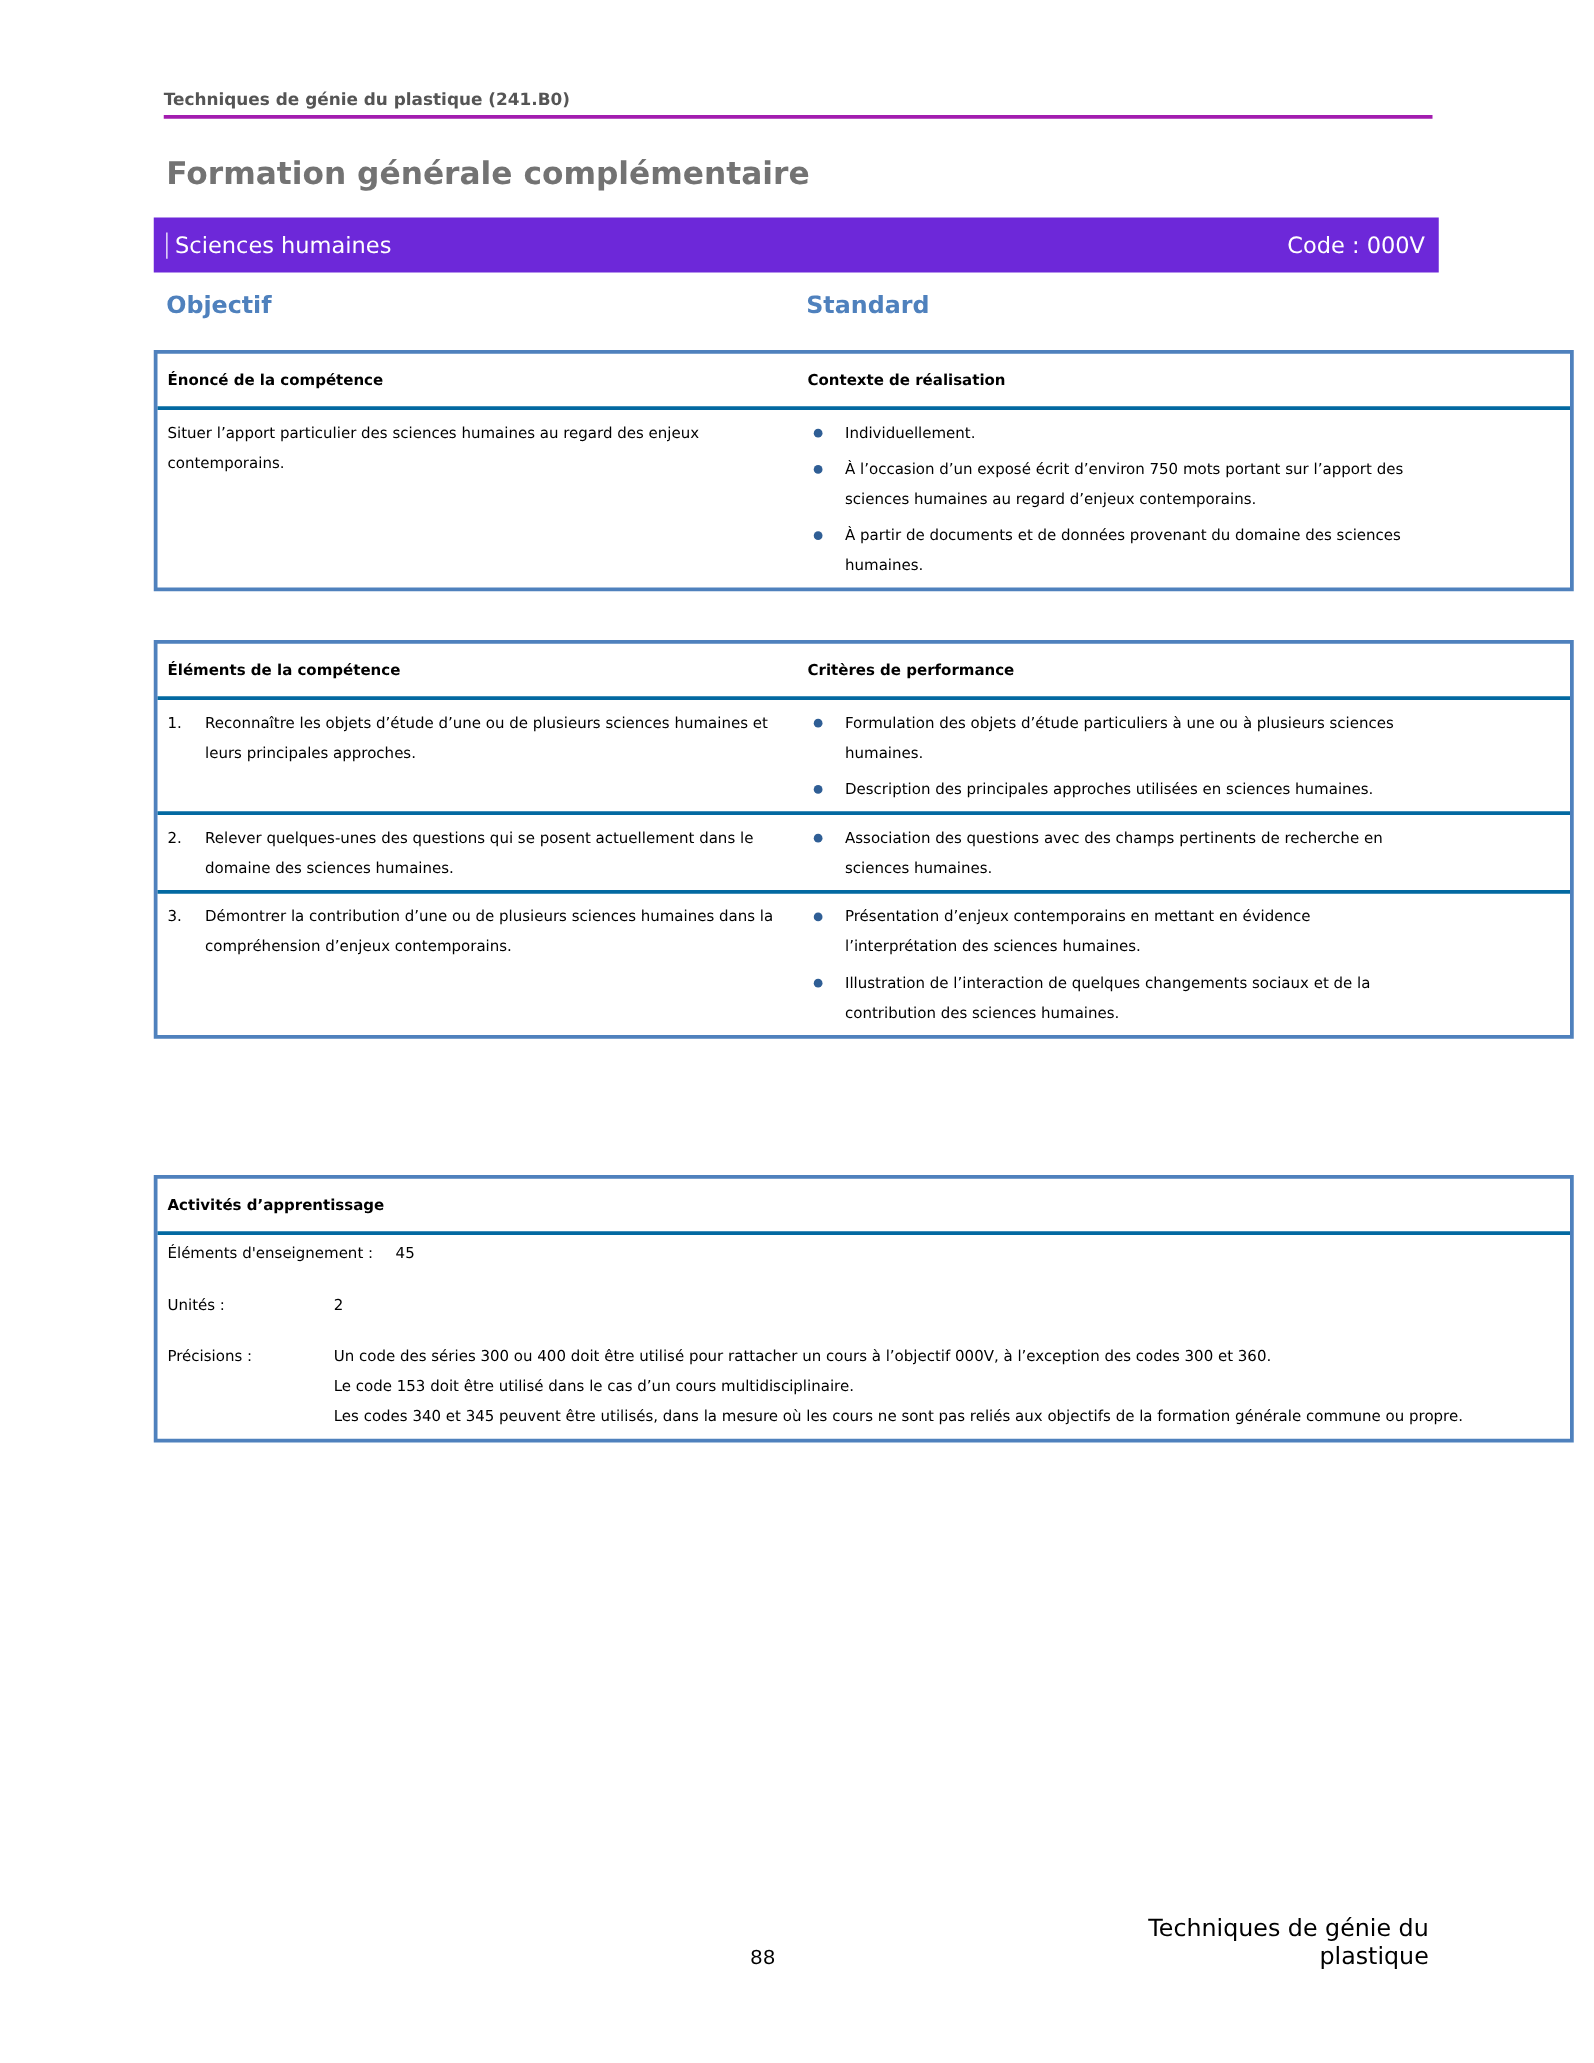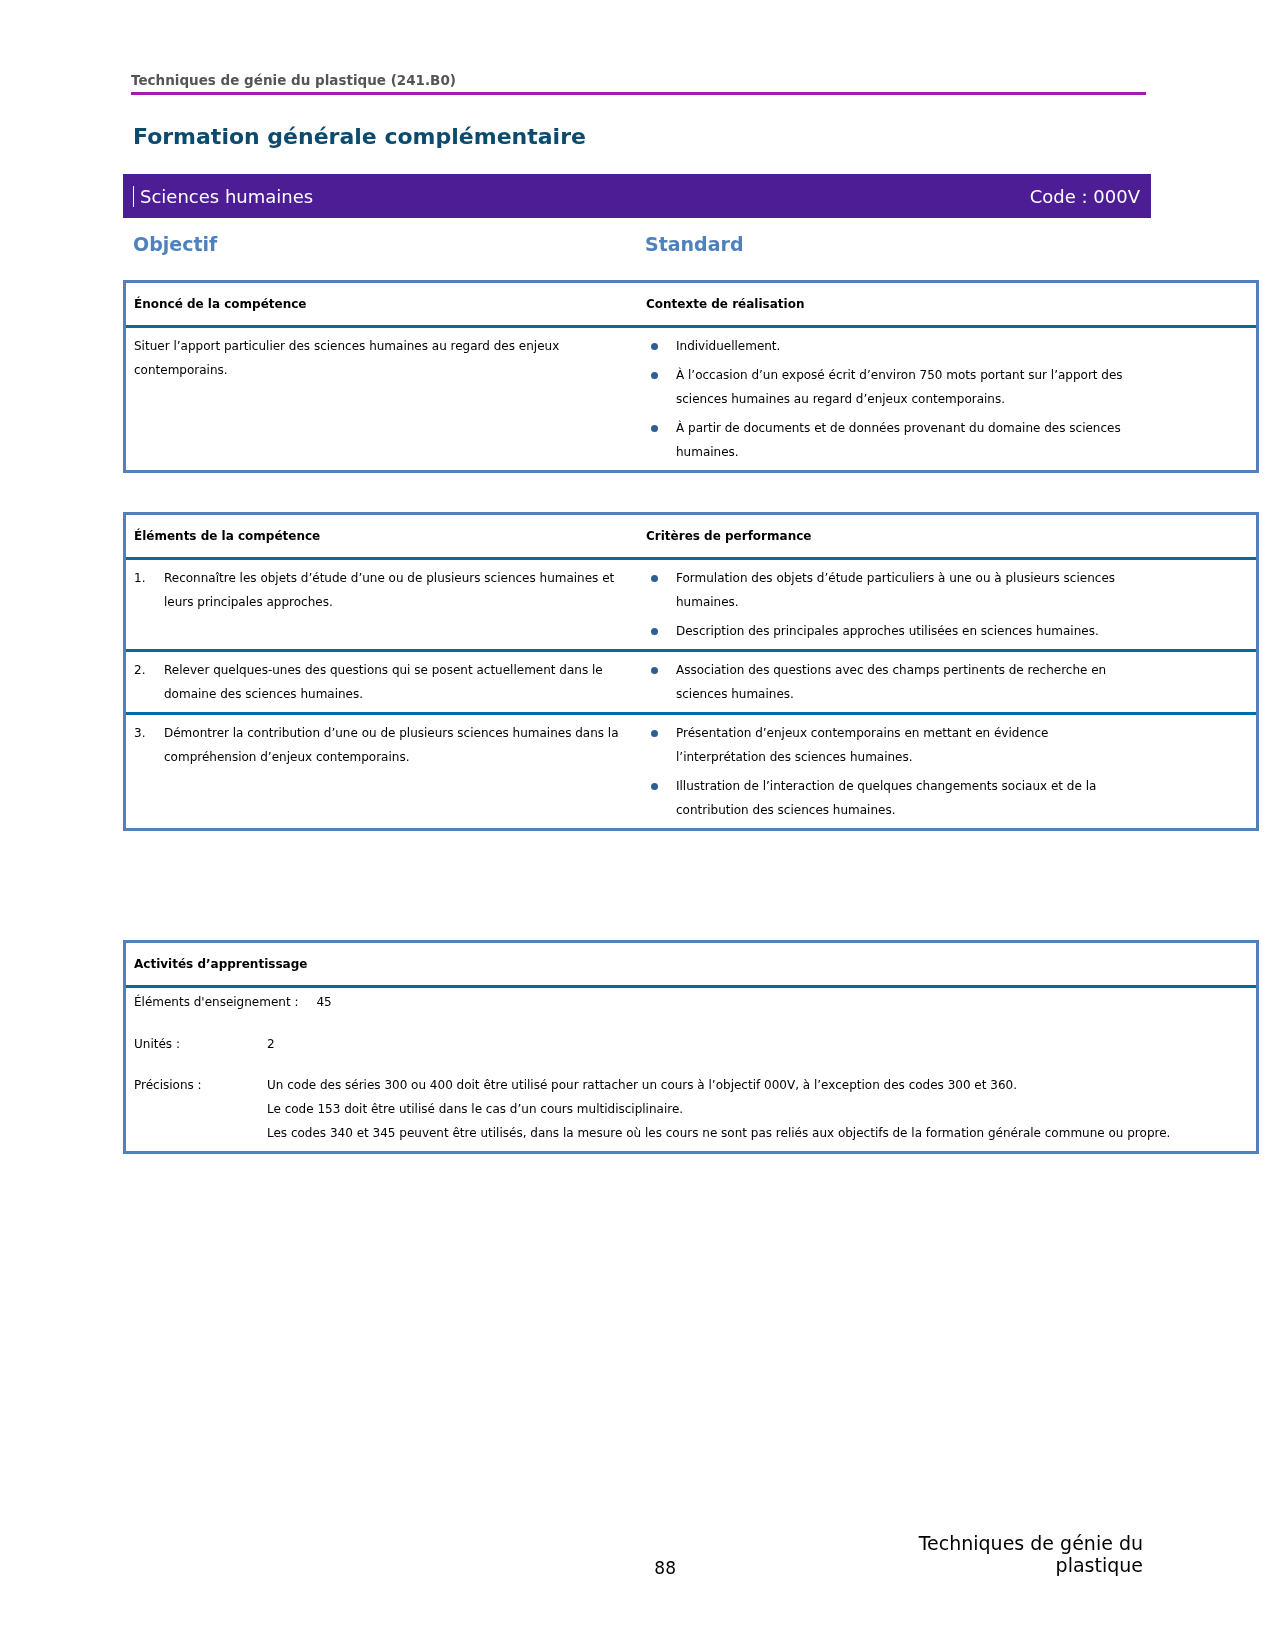--- a/index.html
+++ b/index.html
@@ -7,25 +7,25 @@
     width: 1275px; height: 1650px; position: relative; overflow: hidden;
     font-family: "DejaVu Sans", sans-serif; color: #000;
   }
   .running-header {
     position: absolute; left: 131px; top: 72px; width: 1015px;
     font-size: 13.5px; font-weight: bold; color: #555;
     padding-bottom: 4px; border-bottom: 3px solid #a21caf;
   }
   .section-title {
     position: absolute; left: 133px; top: 124px;
-    font-size: 22px; font-weight: bold; color: #0c4a6e;
+    font-size: 25px; font-weight: bold; color: #737373;
   }
   .code-bar {
     position: absolute; left: 123px; top: 174px; width: 1028px; height: 44px;
-    background: #4c1d95; color: #fff; box-sizing: border-box;
+    background: #6d28d9; color: #fff; box-sizing: border-box;
     display: flex; justify-content: space-between; align-items: center;
     padding: 0 11px 0 10px; font-size: 18px;
   }
   .code-bar .left { border-left: 1px solid #fff; padding-left: 6px; }
   .col-head {
     position: absolute; top: 233px; font-size: 19px; font-weight: bold; color: #4f81bd;
   }
   .col-head.obj { left: 133px; }
   .col-head.std { left: 645px; }
 
@@ -52,22 +52,23 @@
 
   .acts .line { display: flex; }
   .acts .lab { width: 133px; flex: none; }
   .acts .lab.wide { width: auto; margin-right: 18px; }
 
   .footer-title {
     position: absolute; left: 830px; top: 1532px; width: 313px; text-align: right;
     font-size: 19px;
   }
   .page-num {
-    position: absolute; left: 600px; top: 1558px; width: 76px; text-align: right;
+    position: absolute; left: 600px; top: 1558px; width: 76px; text-align: left;
     font-size: 17px;
+    font-family: Liberation Mono, monospace;
   }
 </style>
 </head>
 <body>
 
 <div class="running-header">Techniques de génie du plastique (241.B0)</div>
 <div class="section-title">Formation générale complémentaire</div>
 
 <div class="code-bar">
   <span class="left">Sciences humaines</span>

